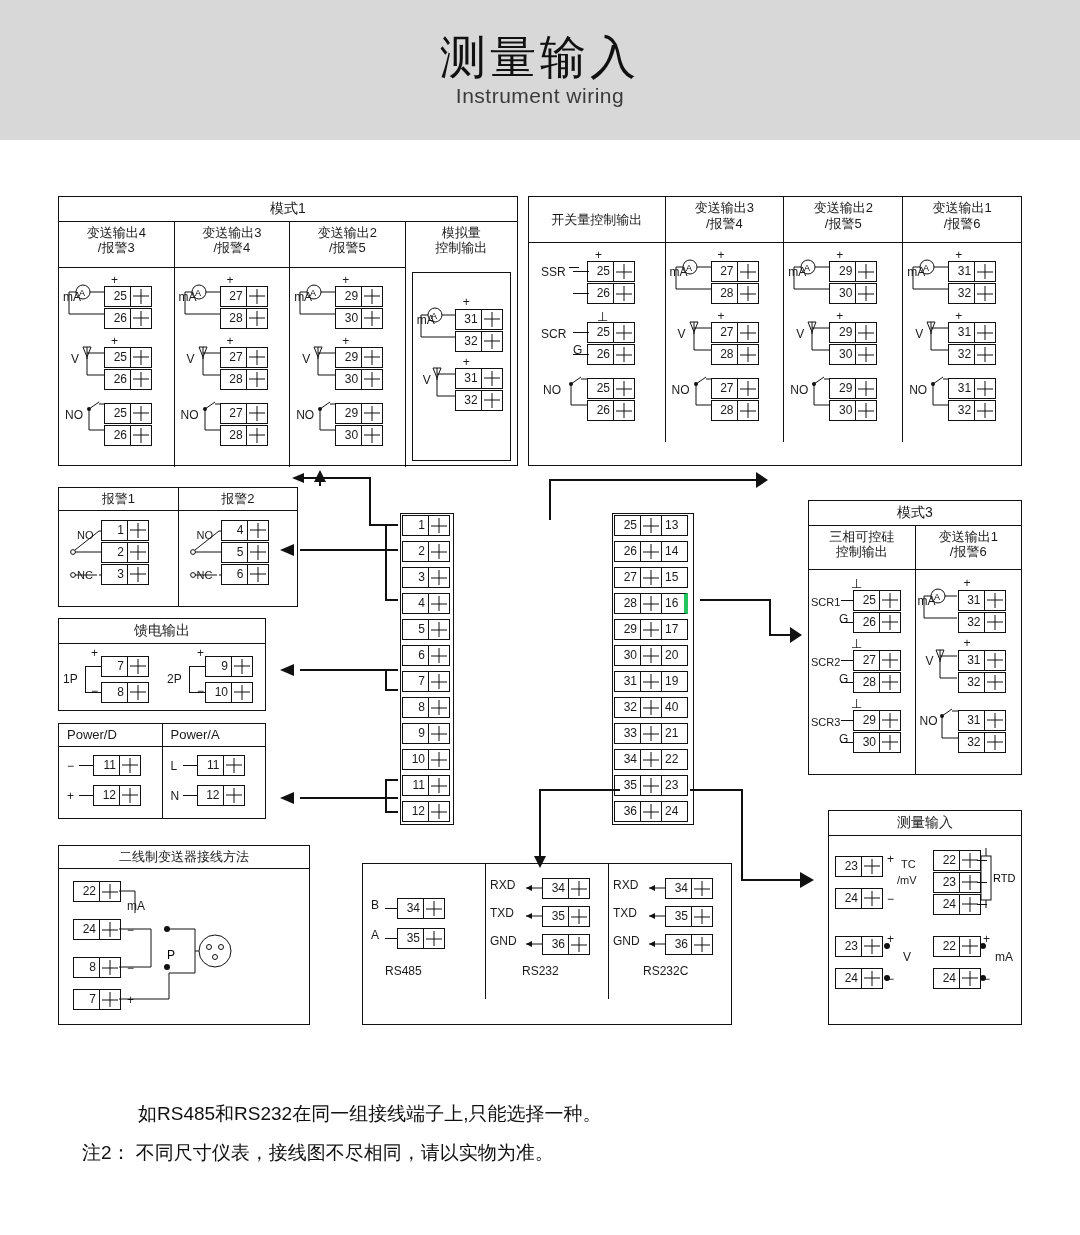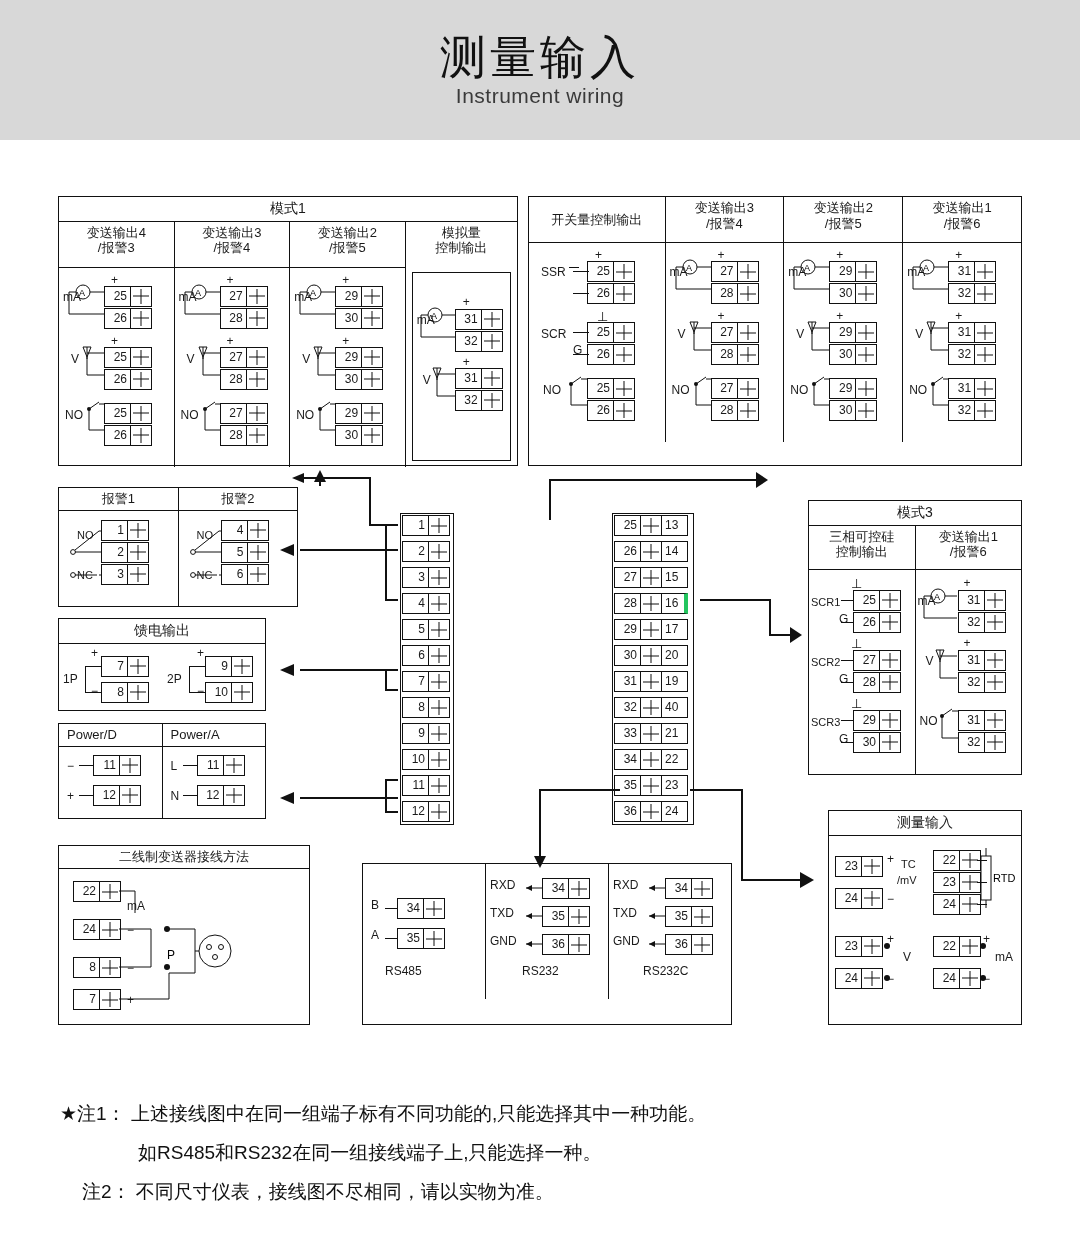--- a/index.html
+++ b/index.html
@@ -1069,16 +1069,15 @@
   <path d="M398,780 L386,780 L386,812 L398,812" fill="none" stroke="#111" stroke-width="2"></path>
 
   <path d="M620,790 L540,790 L540,856" fill="none" stroke="#111" stroke-width="2"></path>
   <polygon points="534,856 546,856 540,868" fill="#111"></polygon>
 
   <path d="M690,790 L742,790 L742,880 L800,880" fill="none" stroke="#111" stroke-width="2"></path>
   <polygon points="800,872 800,888 814,880" fill="#111"></polygon>
 </svg>
 
 <div class="notes">
-  <div><span class="star">★</span><span>注1： 上述接线图中在同一组端子标有不同功能的,只能选择其中一种功能。</span></div>
   <div class="l2"><span>如RS485和RS232在同一组接线端子上,只能选择一种。</span></div>
   <div class="l3"><span>注2： 不同尺寸仪表，接线图不尽相同，请以实物为准。</span></div>
 </div>
 
 </body></html>

